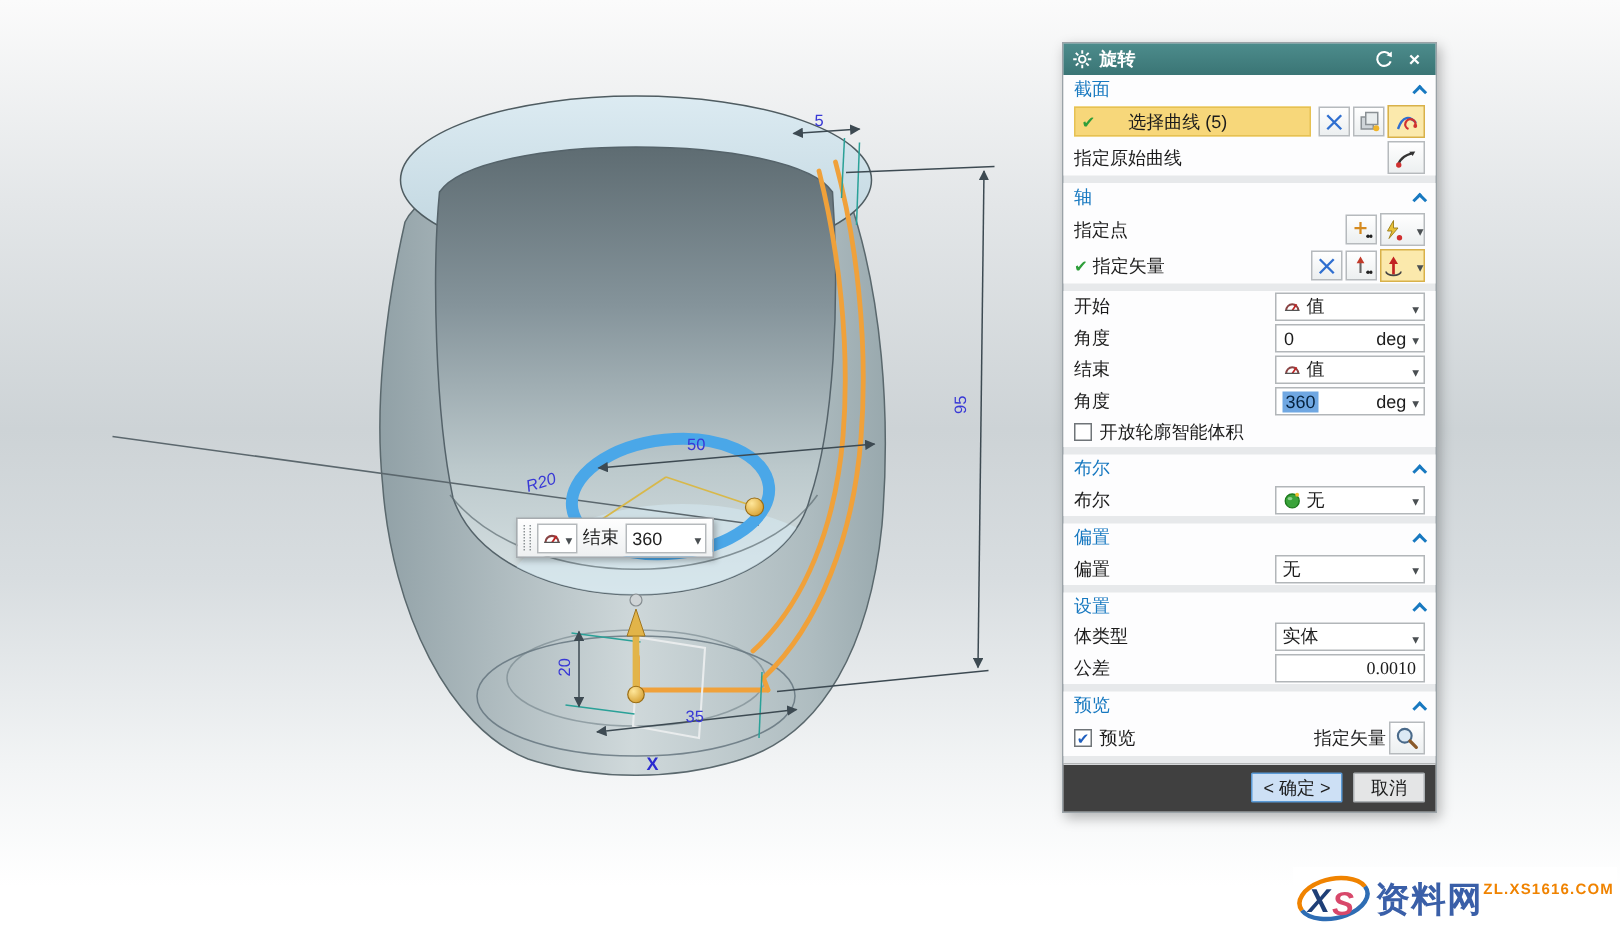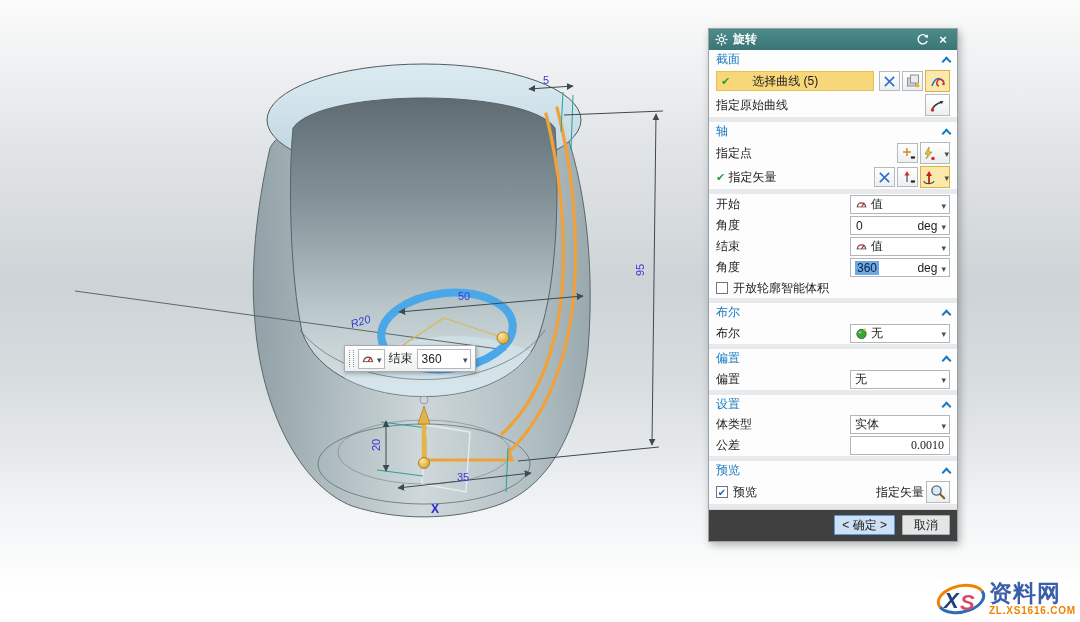--- a/index.html
+++ b/index.html
@@ -61,21 +61,21 @@
     justify-content:center; margin-right:5px; flex:none; }
 
   .dlg-footer { background:#404040; border-top:1px solid #d6d8da; display:flex; justify-content:flex-end;
     gap:7px; padding:5px 7px 6px; }
   .btn { height:20px; display:flex; align-items:center; padding:0 7px; border-radius:1px; }
   .btn.ok { background:#cde0f5; border:1px solid #5a9ad6; }
   .btn.cancel { background:#e4e5e6; border:1px solid #abb0b3; padding:0 11px; }
 
   
   .wm { position:absolute; right:2px; bottom:2px; display:flex; align-items:center; gap:3px; background:#fff; padding:1px 2px; }
-  .wm-col { display:flex; flex-direction:column; line-height:1; }
+  .wm-col { display:flex; flex-direction:row; line-height:1; }
   .wm-name { font-weight:bold; color:#3a5fa8; font-size:23px; letter-spacing:1px; }
   .wm-url { color:#f08300; font-size:10px; font-weight:bold; letter-spacing:.8px; margin-top:1px; }
 </style>
 </head>
 <body>
 
 <div class="viewport">
 <svg class="scene" viewBox="0 0 1080 622">
   <defs>
     <linearGradient id="bodyG" x1="0" y1="0" x2="1" y2="0">

